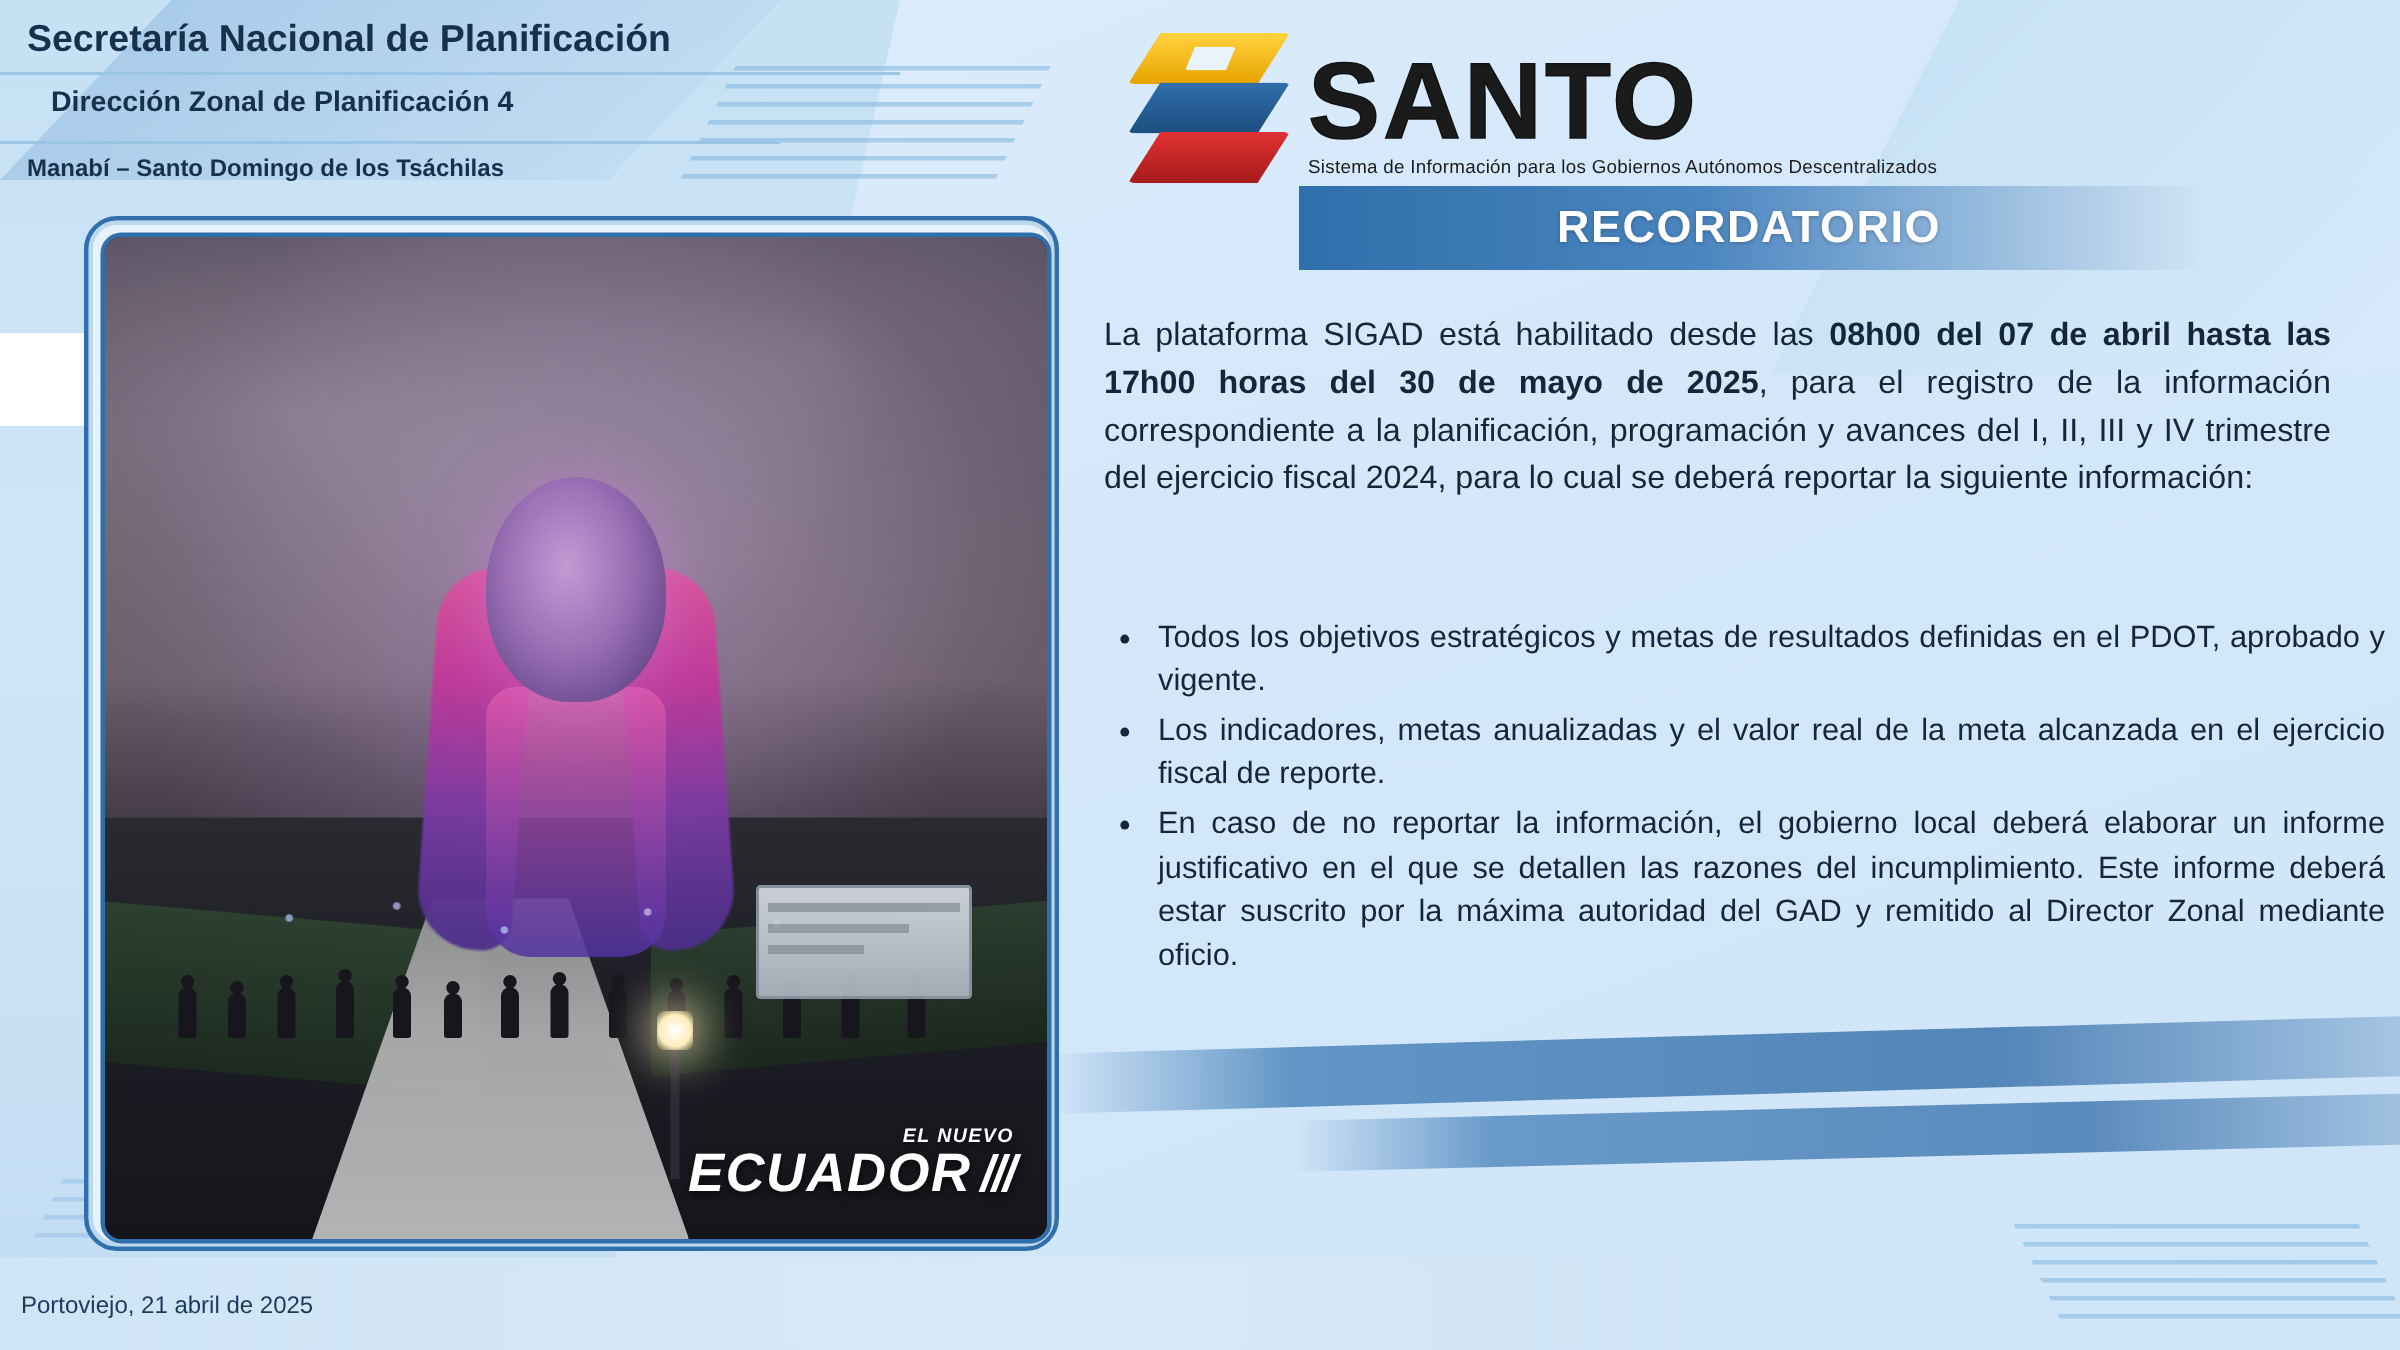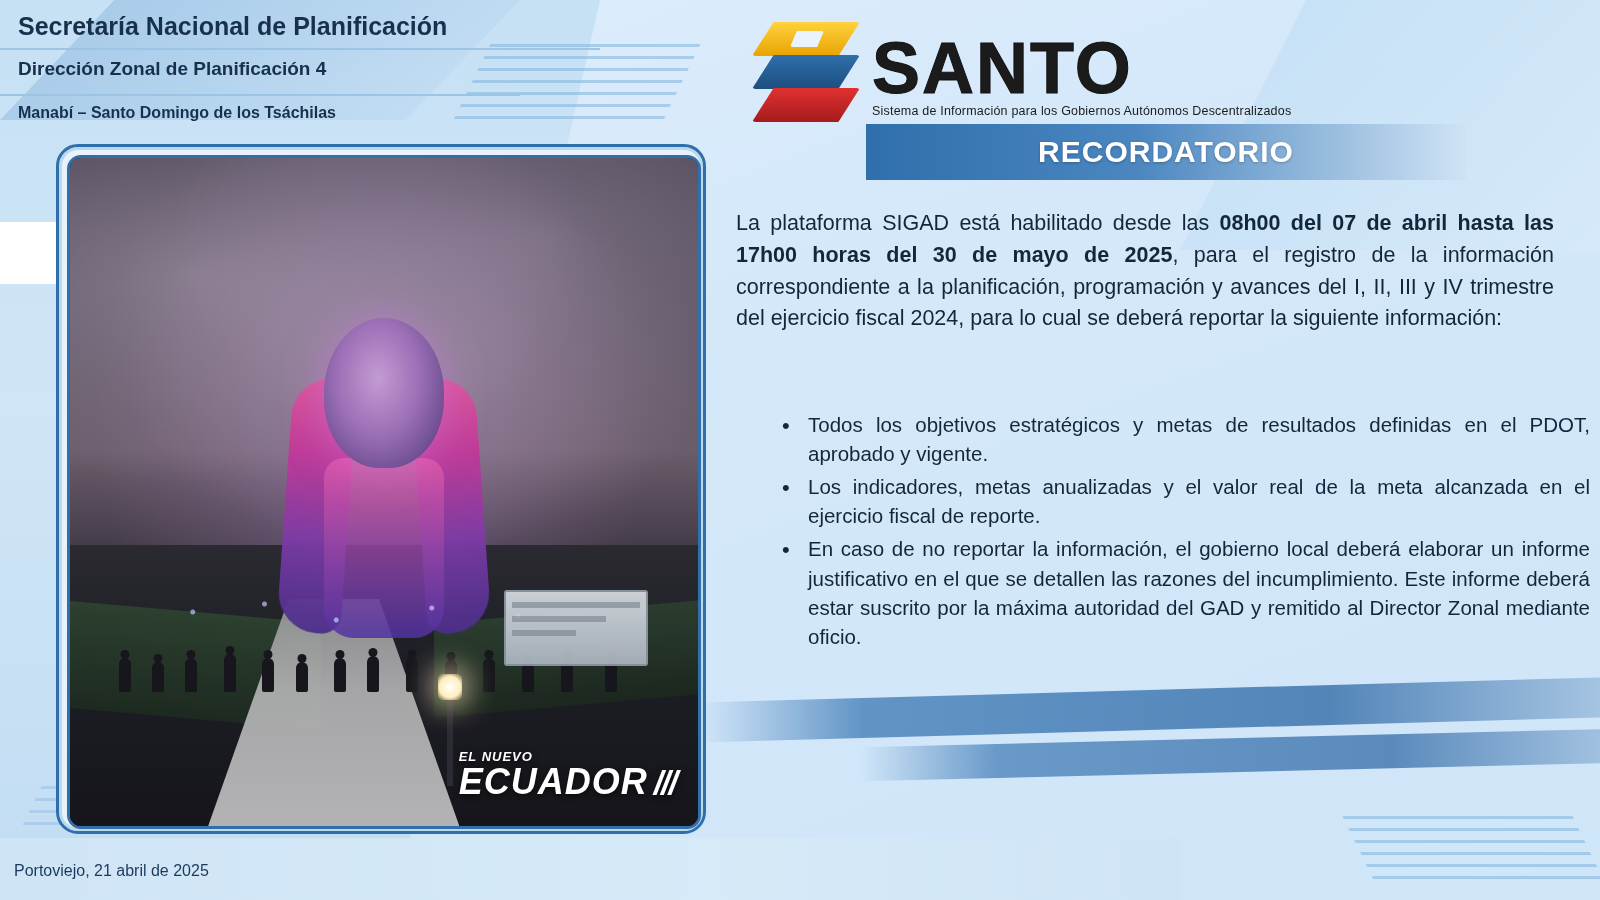--- a/index.html
+++ b/index.html
@@ -100,21 +100,21 @@
   }
 
   
   .hdr {
     position: absolute;
     left: 18px;
     color: #17304d;
     font-weight: bold;
   }
   .hdr-1 { top: 12px; font-size: 25px; }
-  .hdr-2 { top: 58px; font-size: 19px; }
+  .hdr-2 { top: 58px; font-size: 19px; margin-left: 16px; }
   .hdr-3 { top: 104px; font-size: 16px; }
 
   .hdr-rule {
     position: absolute;
     left: 0;
     height: 2px;
     background: #9cc4e4;
   }
   .rule-1 { top: 48px; width: 600px; }
   .rule-2 { top: 94px; width: 520px; }
@@ -260,20 +260,21 @@
     border-radius: 3px;
     opacity: .92;
   }
   .billboard .bb-row {
     position: absolute; left: 6px; right: 6px; height: 6px;
     background: #7d8894; opacity: .6;
   }
   .photo-logo {
     position: absolute;
     right: 22px; bottom: 26px;
+    text-align: right;
     color: #ffffff;
     font-style: italic;
     font-weight: bold;
     text-shadow: 0 2px 6px rgba(0,0,0,.7);
   }
   .photo-logo .small {
     font-size: 13px;
     letter-spacing: 1px;
   }
   .photo-logo .big {
@@ -409,21 +410,20 @@
     font-size: 20.5px;
     line-height: 1.42;
     margin: 0;
     padding: 0 0 0 36px;
     list-style: none;
   }
   .bullets li {
     position: relative;
     text-align: justify;
     margin-bottom: 4px;
-    margin-left: 36px;
   }
   .bullets li::before {
     content: "\2022";
     position: absolute;
     left: -26px;
     top: 0;
     font-size: 22px;
     color: #14263a;
   }
 </style>

